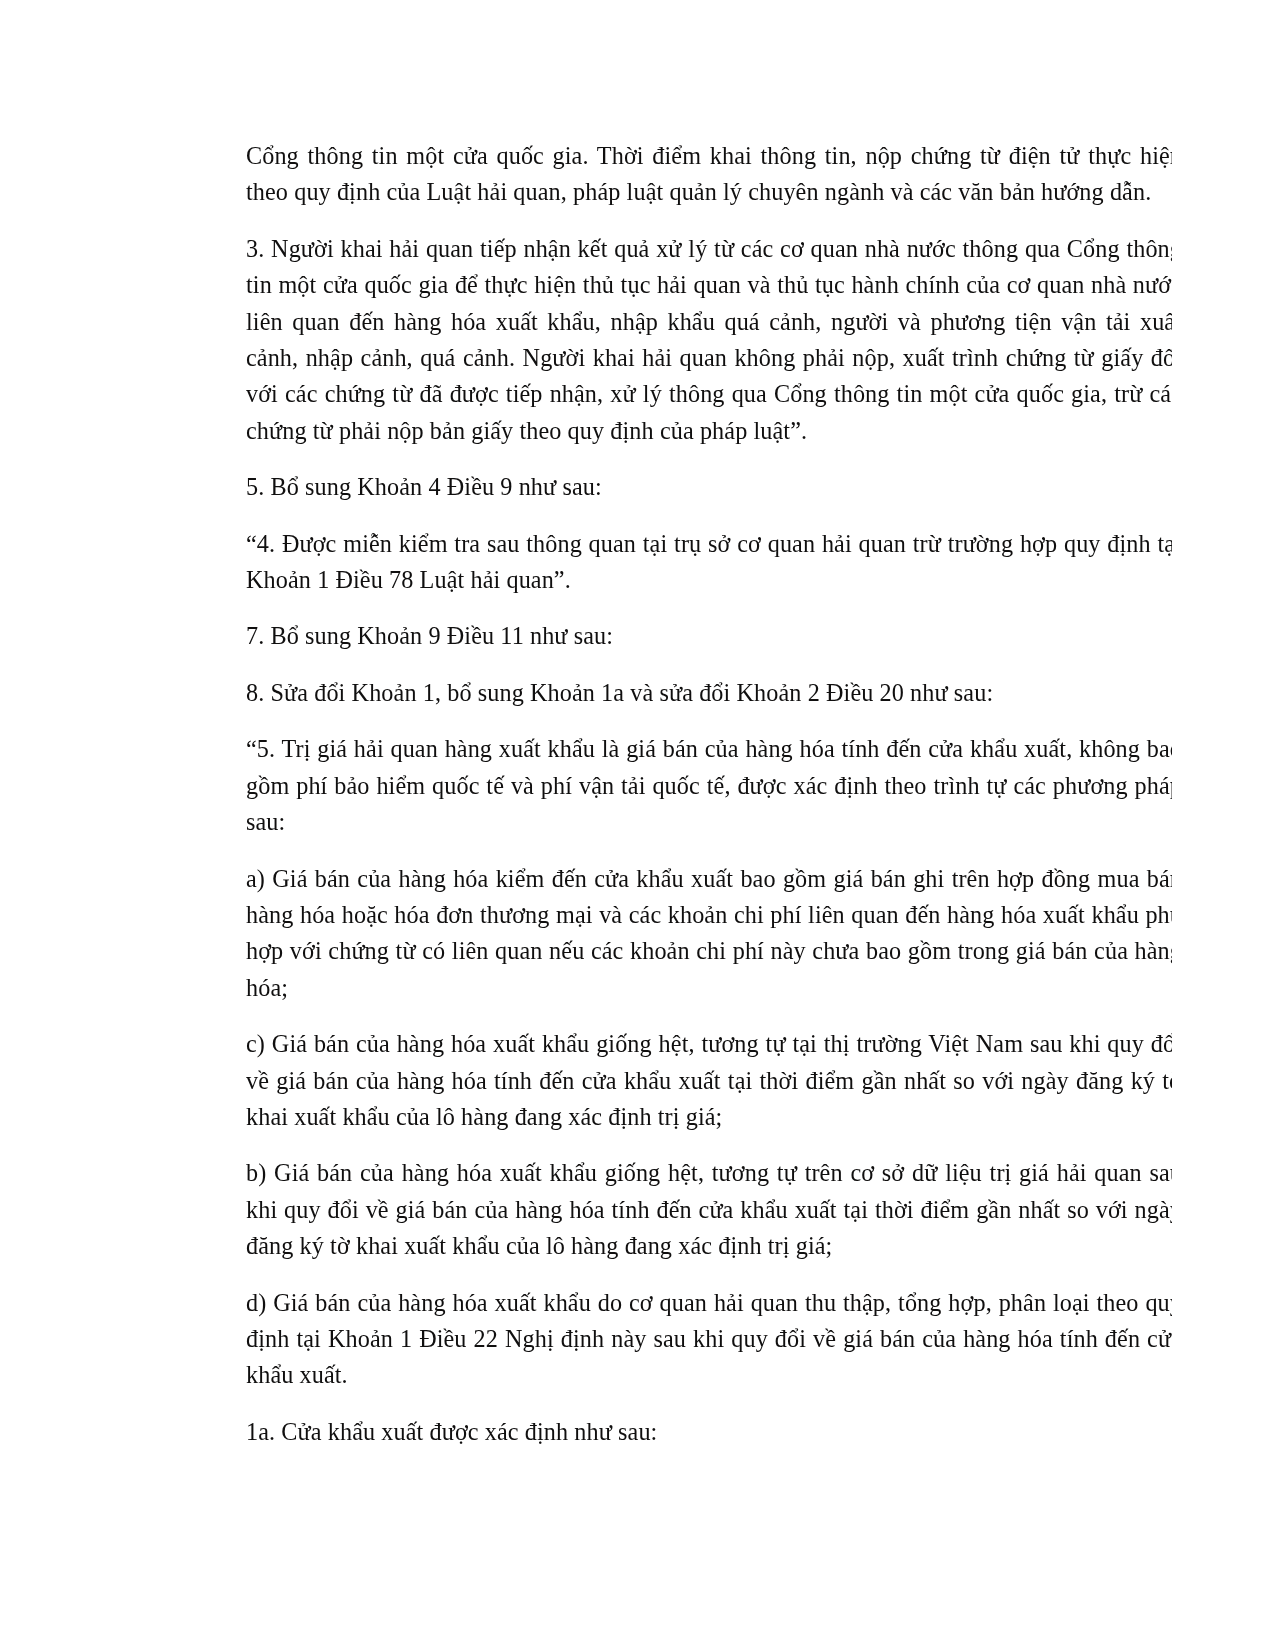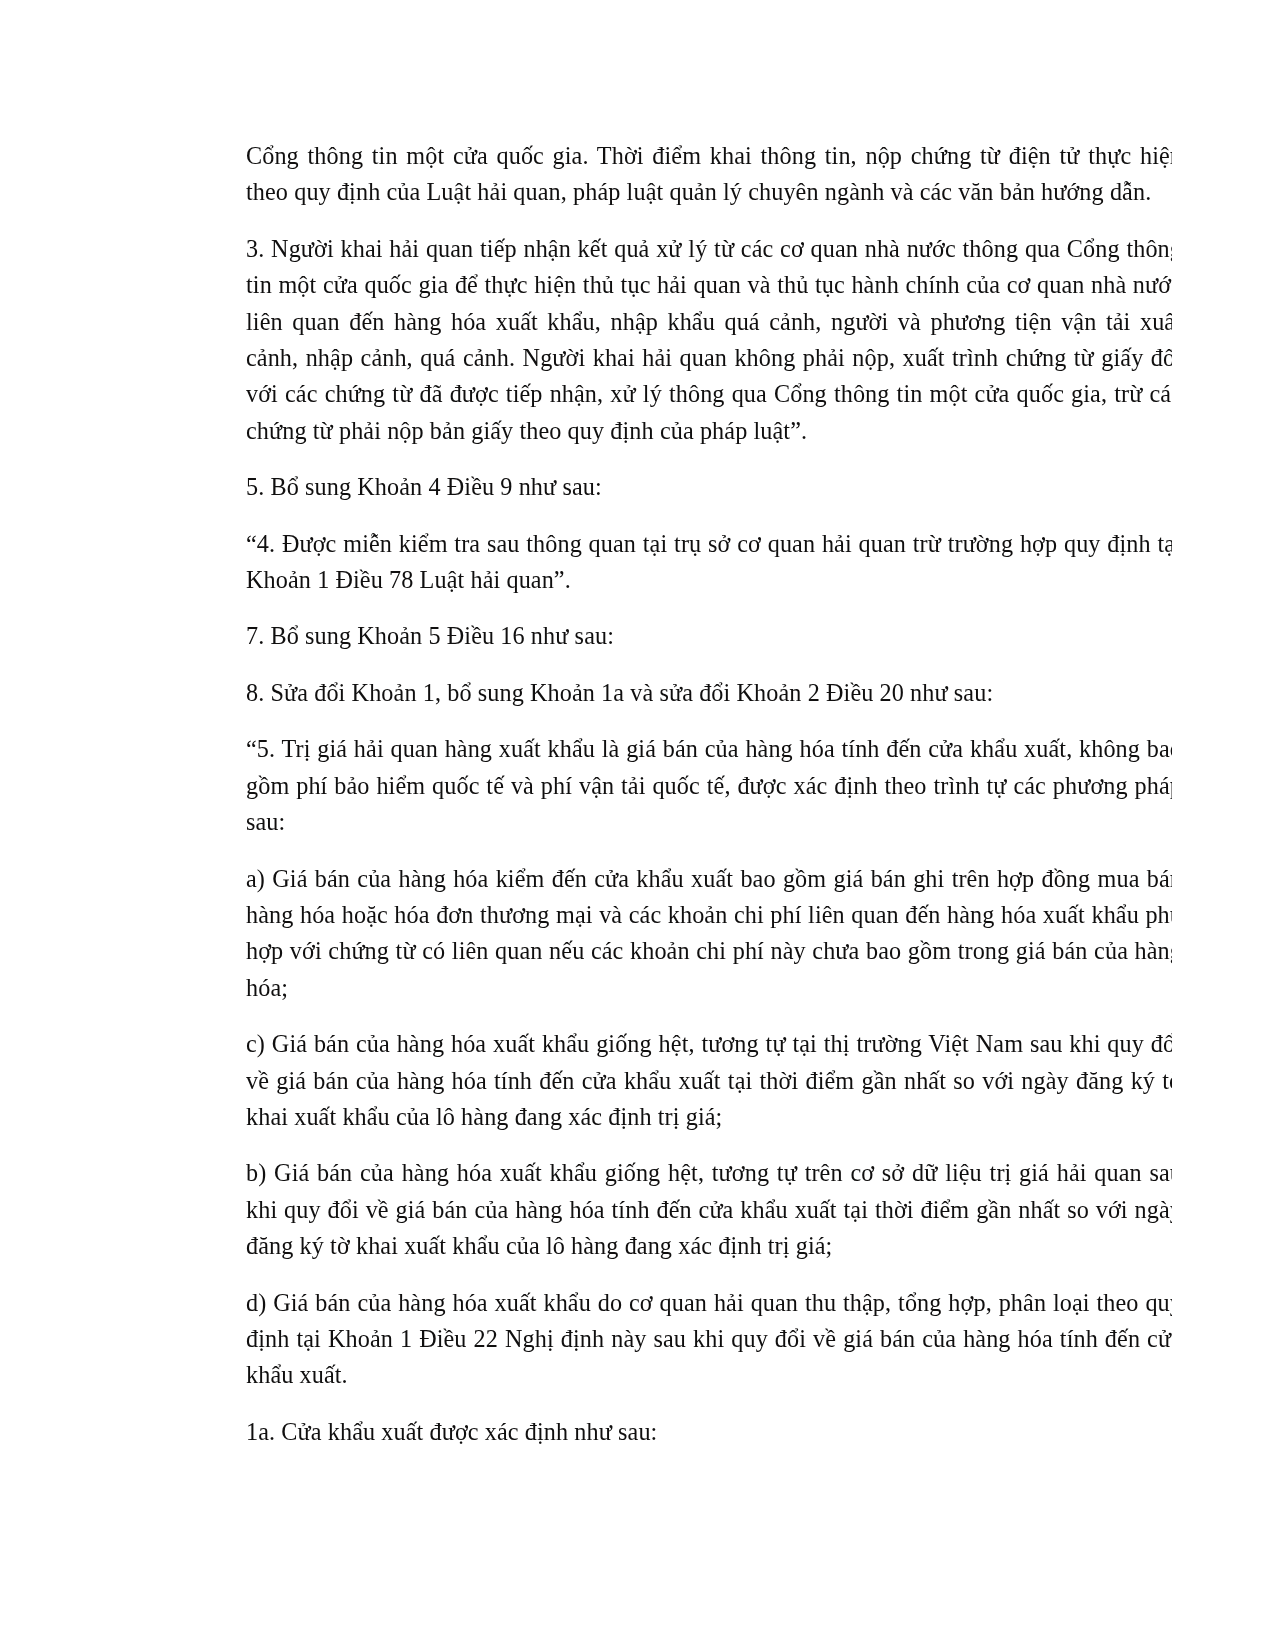--- a/index.html
+++ b/index.html
@@ -54,21 +54,21 @@
   <div class="content">
 
     <p class="para nostretch">Cổng thông tin một cửa quốc gia. Thời điểm khai thông tin, nộp chứng từ điện tử thực hiện theo quy định của Luật hải quan, pháp luật quản lý chuyên ngành và các văn bản hướng dẫn.</p>
 
     <p class="para nostretch">3. Người khai hải quan tiếp nhận kết quả xử lý từ các cơ quan nhà nước thông qua Cổng thông tin một cửa quốc gia để thực hiện thủ tục hải quan và thủ tục hành chính của cơ quan nhà nước liên quan đến hàng hóa xuất khẩu, nhập khẩu quá cảnh, người và phương tiện vận tải xuất cảnh, nhập cảnh, quá cảnh. Người khai hải quan không phải nộp, xuất trình chứng từ giấy đối với các chứng từ đã được tiếp nhận, xử lý thông qua Cổng thông tin một cửa quốc gia, trừ các chứng từ phải nộp bản giấy theo quy định của pháp luật”.</p>
 
     <p class="para nostretch">5. Bổ sung Khoản 4 Điều 9 như sau:</p>
 
     <p class="para nostretch">“4. Được miễn kiểm tra sau thông quan tại trụ sở cơ quan hải quan trừ trường hợp quy định tại Khoản 1 Điều 78 Luật hải quan”.</p>
 
-    <p class="para nostretch">7. Bổ sung Khoản 5 Điều 16 như sau:</p>
+    <p class="para nostretch">7. Bổ sung Khoản 9 Điều 11 như sau:</p>
 
 
     <p class="para nostretch">8. Sửa đổi Khoản 1, bổ sung Khoản 1a và sửa đổi Khoản 2 Điều 20 như sau:</p>
 
     <p class="para nostretch">“5. Trị giá hải quan hàng xuất khẩu là giá bán của hàng hóa tính đến cửa khẩu xuất, không bao gồm phí bảo hiểm quốc tế và phí vận tải quốc tế, được xác định theo trình tự các phương pháp sau:</p>
 
     <p class="para nostretch">a) Giá bán của hàng hóa kiểm đến cửa khẩu xuất bao gồm giá bán ghi trên hợp đồng mua bán hàng hóa hoặc hóa đơn thương mại và các khoản chi phí liên quan đến hàng hóa xuất khẩu phù hợp với chứng từ có liên quan nếu các khoản chi phí này chưa bao gồm trong giá bán của hàng hóa;</p>
 
     <p class="para nostretch">c) Giá bán của hàng hóa xuất khẩu giống hệt, tương tự tại thị trường Việt Nam sau khi quy đổi về giá bán của hàng hóa tính đến cửa khẩu xuất tại thời điểm gần nhất so với ngày đăng ký tờ khai xuất khẩu của lô hàng đang xác định trị giá;</p>
 

